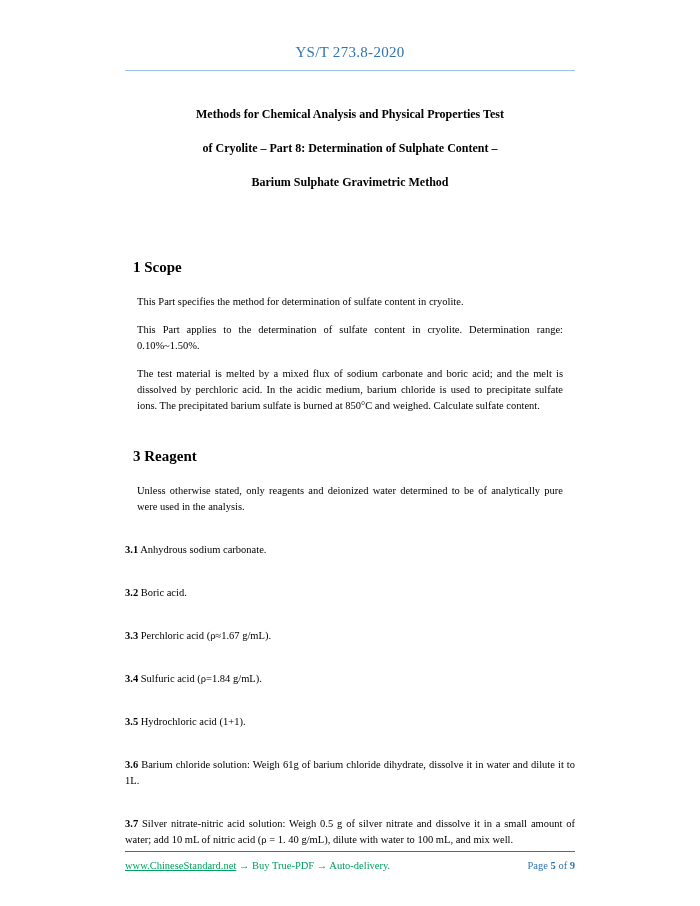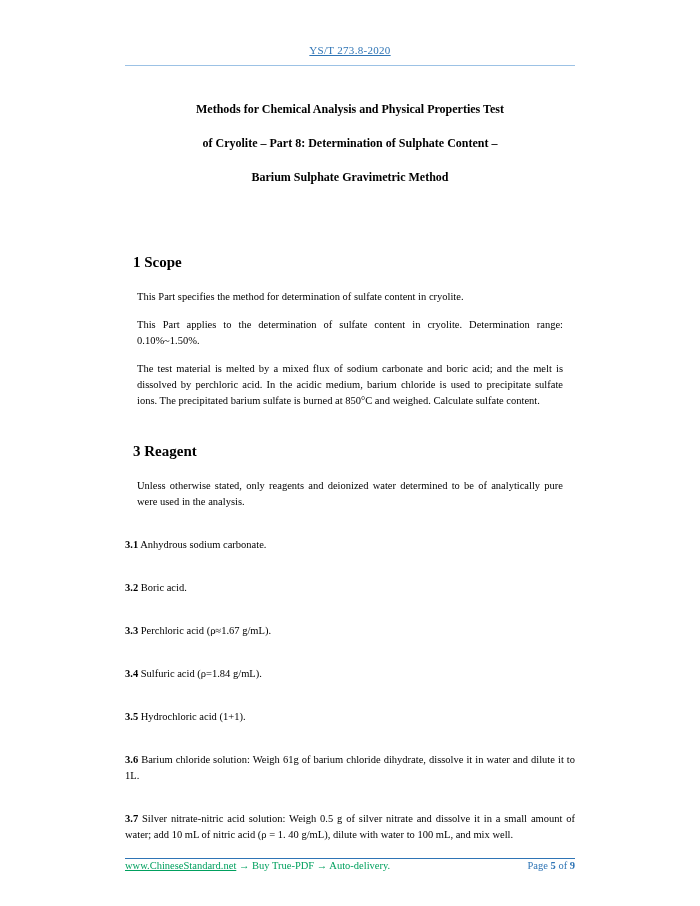--- a/index.html
+++ b/index.html
@@ -16,24 +16,23 @@
     padding: 44px 125px 0 125px;
     background: #ffffff;
     overflow: hidden;
   }
   .doc-header {
     text-align: center;
     border-bottom: 1px solid #9cc2e5;
     padding-bottom: 9px;
   }
   .std-num {
-    font-size: 11px;
+    font-size: 15px;
     color: #2e74b5;
     letter-spacing: 0.3px;
-    text-decoration: underline;
   }
   .doc-title {
     margin: 26px 0 0 0;
     font-size: 12px;
     font-weight: bold;
     text-align: center;
     line-height: 34px;
   }
   .title-line { display: block; }
   .sec-heading {
@@ -48,20 +47,21 @@
     line-height: 16px;
     text-align: justify;
     margin: 12px 12px;
   }
   .reagent-item { margin: 27px 0; }
   .rnum { font-weight: bold; }
   .doc-footer {
     position: absolute;
     left: 125px; right: 125px; bottom: 33px;
     border-top: 1px solid #2e74b5;
+    padding-top: 7px;
     display: flex;
     justify-content: space-between;
     align-items: baseline;
     font-size: 10.5px;
     line-height: 14px;
   }
   .footer-left { color: #00a05e; }
   .footer-left a {
     color: #00a05e;
     text-decoration: underline;

